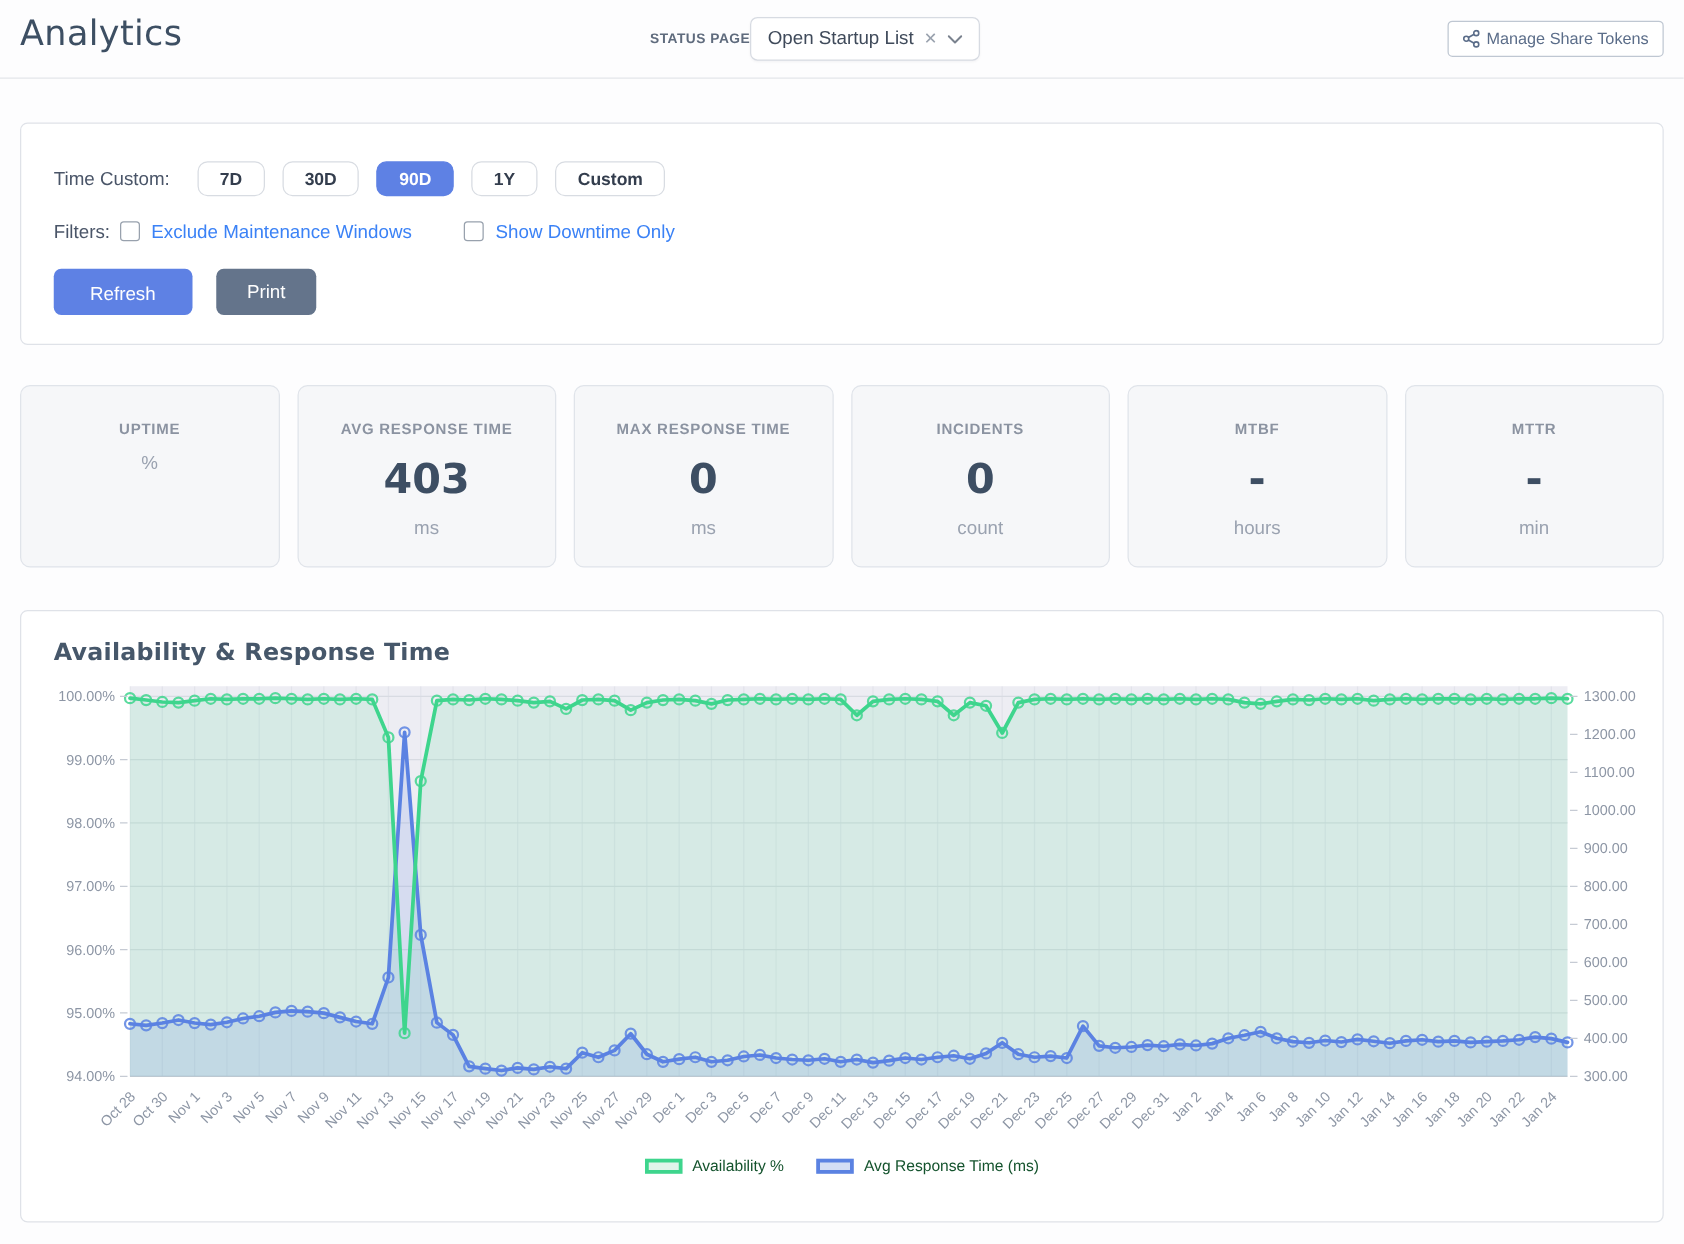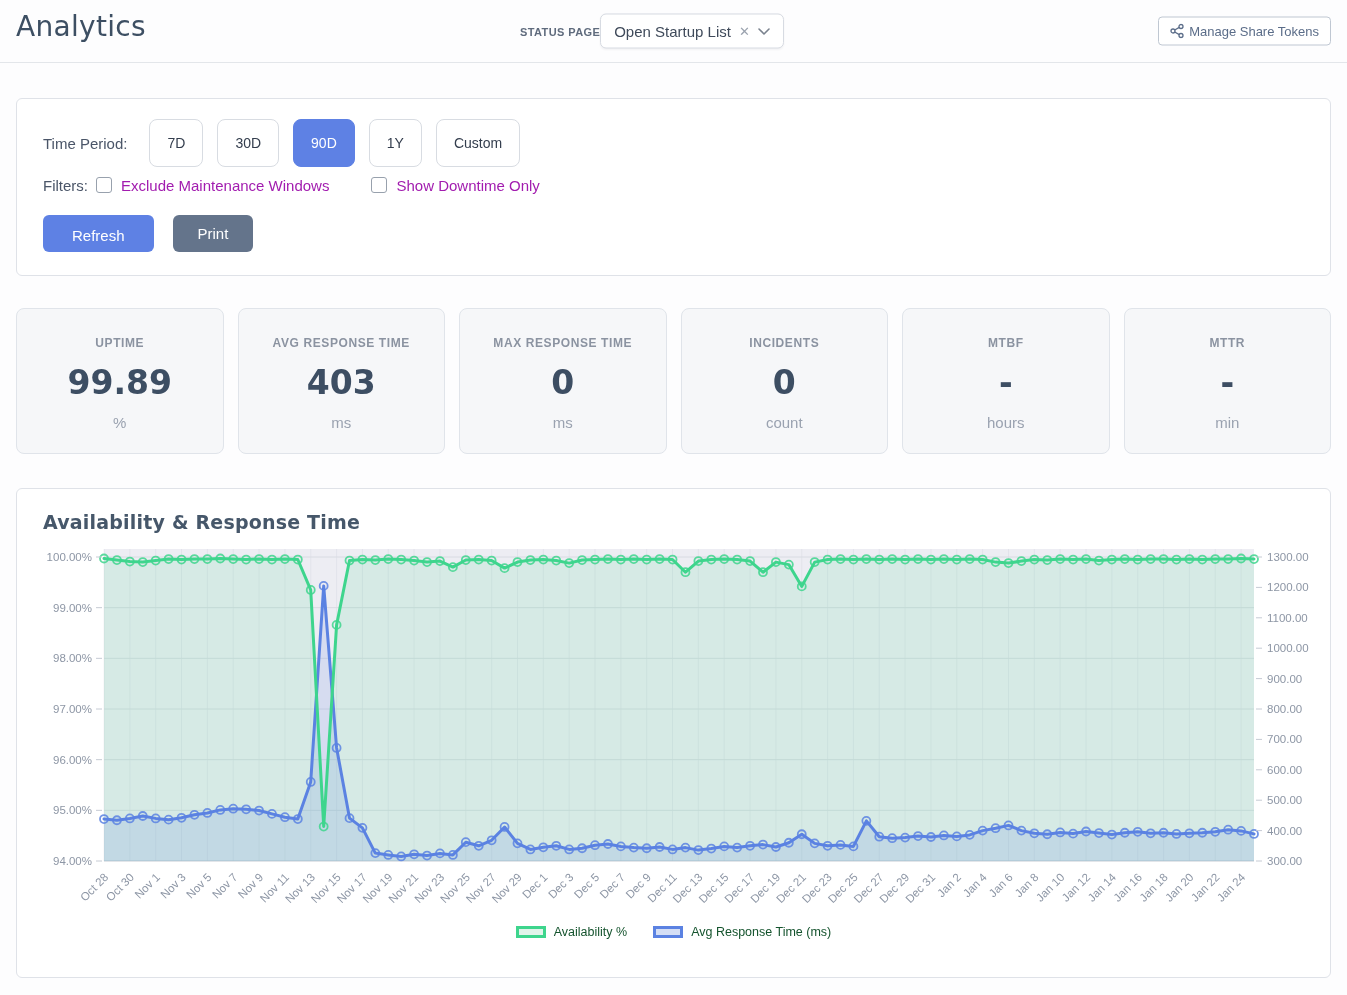--- a/index.html
+++ b/index.html
@@ -37,32 +37,32 @@
   .panel{
     margin:0 16px;background:#fff;border:1px solid #dfe2e8;border-radius:6px;
     box-sizing:border-box;
   }
   .filter-panel{margin-top:35px;height:178px;padding:26px;}
   .fp-row{display:flex;align-items:center;}
   .fp-row1{margin-bottom:14px;height:36px;}
   .fp-label{font-size:15px;color:#4a5568;margin-right:22px;}
   .period-group{display:flex;gap:14px;}
   .period-btn{
-    height:48px;padding:0 17px;background:#fff;border:1px solid #d8dce2;
+    height:28px;padding:0 17px;background:#fff;border:1px solid #d8dce2;
     border-radius:8px;font-size:14px;color:#333d4d;font-family:inherit;
-    cursor:pointer;font-weight:400;
+    cursor:pointer;font-weight:700;
   }
   .period-btn.active{background:#5e81e4;border-color:#5e81e4;color:#fff;}
   .fp-row2{margin-bottom:20px;height:20px;}
   .check-group{display:flex;align-items:center;margin-right:42px;cursor:pointer;}
   .checkbox{
     width:16px;height:16px;border:1.5px solid #98a1ad;border-radius:3px;
     background:#fff;display:inline-block;margin-right:9px;box-sizing:border-box;
   }
-  .check-label{font-size:15px;color:#a21caf;}
+  .check-label{font-size:15px;color:#3b82f6;}
   .action-btn{
     height:37px;border:none;border-radius:6px;color:#fff;font-size:15px;
     font-family:inherit;cursor:pointer;
   }
   .refresh-btn{background:#5e81e4;padding:12px 29px;margin-right:19px;}
   .print-btn{background:#64748b;padding:0 25px;}
   
   .stats-row{display:flex;gap:14px;margin:32px 16px 0;}
   .stat-card{
     flex:1;height:146px;background:#f6f7f9;border:1px solid #e0e4ea;
@@ -108,21 +108,21 @@
       <circle cx="11" cy="12" r="2" fill="none" stroke="#5b6d89" stroke-width="1.3"></circle>
       <line x1="4.7" y1="6.5" x2="9.3" y2="3.9" stroke="#5b6d89" stroke-width="1.3"></line>
       <line x1="4.7" y1="8.5" x2="9.3" y2="11.1" stroke="#5b6d89" stroke-width="1.3"></line>
     </svg>
     <span>Manage Share Tokens</span>
   </button>
 </div>
 
 <div class="panel filter-panel">
   <div class="fp-row fp-row1">
-    <span class="fp-label">Time Period:</span>
+    <span class="fp-label">Time Custom:</span>
     <div class="period-group">
         <button class="period-btn">7D</button>
         <button class="period-btn">30D</button>
         <button class="period-btn active">90D</button>
         <button class="period-btn">1Y</button>
         <button class="period-btn">Custom</button>
       </div>
   </div>
   <div class="fp-row fp-row2">
     <span class="fp-label" style="margin-right:8px;">Filters:</span>
@@ -139,21 +139,20 @@
   </div>
   <div class="fp-row">
     <button class="action-btn refresh-btn">Refresh</button>
     <button class="action-btn print-btn">Print</button>
   </div>
 </div>
 
 <div class="stats-row">
     <div class="stat-card">
       <div class="stat-label">UPTIME</div>
-      <div class="stat-value">99.89</div>
       <div class="stat-unit">%</div>
     </div>
     <div class="stat-card">
       <div class="stat-label">AVG RESPONSE TIME</div>
       <div class="stat-value">403</div>
       <div class="stat-unit">ms</div>
     </div>
     <div class="stat-card">
       <div class="stat-label">MAX RESPONSE TIME</div>
       <div class="stat-value">0</div>

